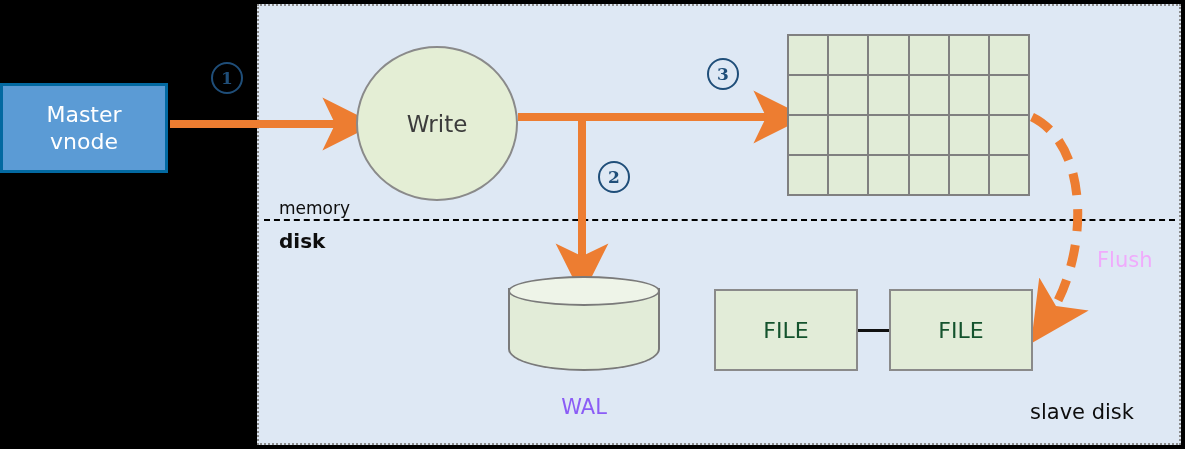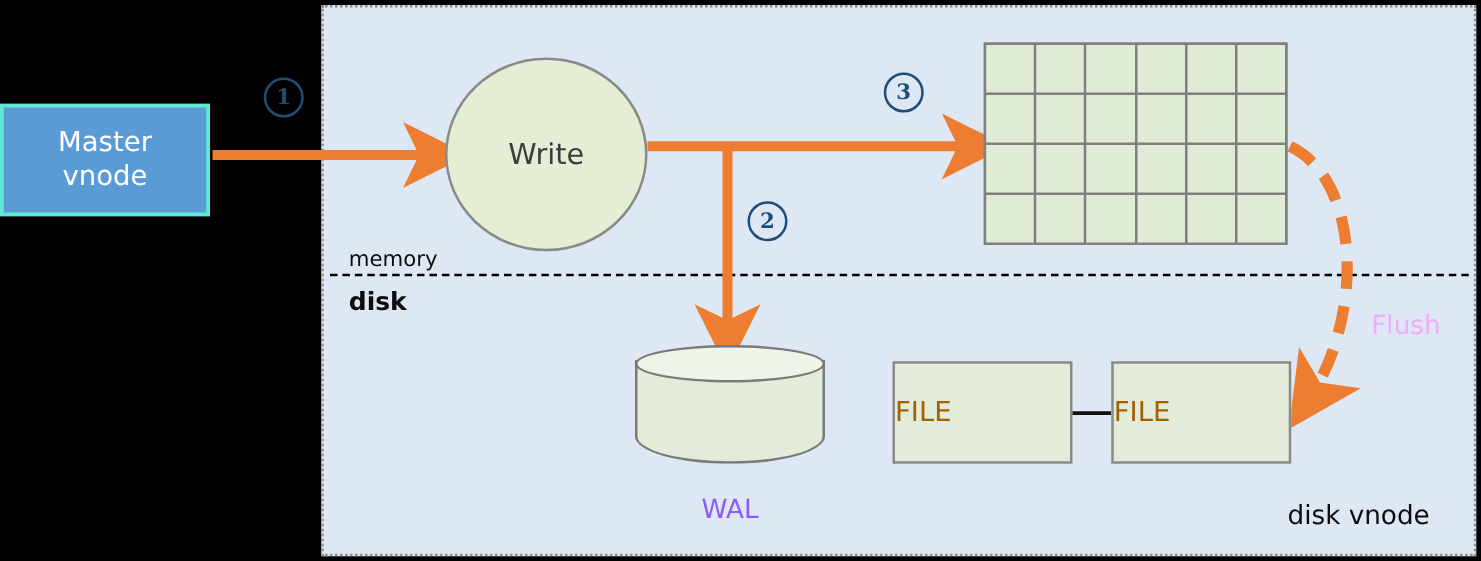--- a/index.html
+++ b/index.html
@@ -29,21 +29,21 @@
   }
 
   
   #master-vnode {
     position: absolute;
     left: 0px;
     top: 83px;
     width: 168px;
     height: 90px;
     background: #5b9bd5;
-    border: 3px solid #5eead4;
+    border: 3px solid #0369a1;
     box-sizing: border-box;
     display: flex;
     flex-direction: column;
     align-items: center;
     justify-content: center;
     color: #ffffff;
     font-size: 22px;
     line-height: 1.25;
   }
 
@@ -186,23 +186,23 @@
   .file-box {
     position: absolute;
     top: 289px;
     width: 144px;
     height: 82px;
     background: #e2ecd8;
     border: 2px solid #8a8a8a;
     box-sizing: border-box;
     display: flex;
     align-items: center;
-    justify-content: flex-start;
+    justify-content: center;
     font-size: 22px;
-    color: #a16207;
+    color: #14532d;
   }
   #file-box-1 { left: 714px; }
   #file-box-2 { left: 889px; }
   #file-connector {
     position: absolute;
     left: 858px;
     top: 329px;
     width: 31px;
     height: 0;
     border-top: 3px solid #111111;
@@ -299,15 +299,15 @@
 
   <div class="file-box" id="file-box-1">
     <span>FILE</span>
   </div>
   <div id="file-connector"></div>
   <div class="file-box" id="file-box-2">
     <span>FILE</span>
   </div>
 
   <div id="flush-label">Flush</div>
-  <div id="slave-label">disk vnode</div>
+  <div id="slave-label">slave disk</div>
 
 </div>
 
 </body></html>

